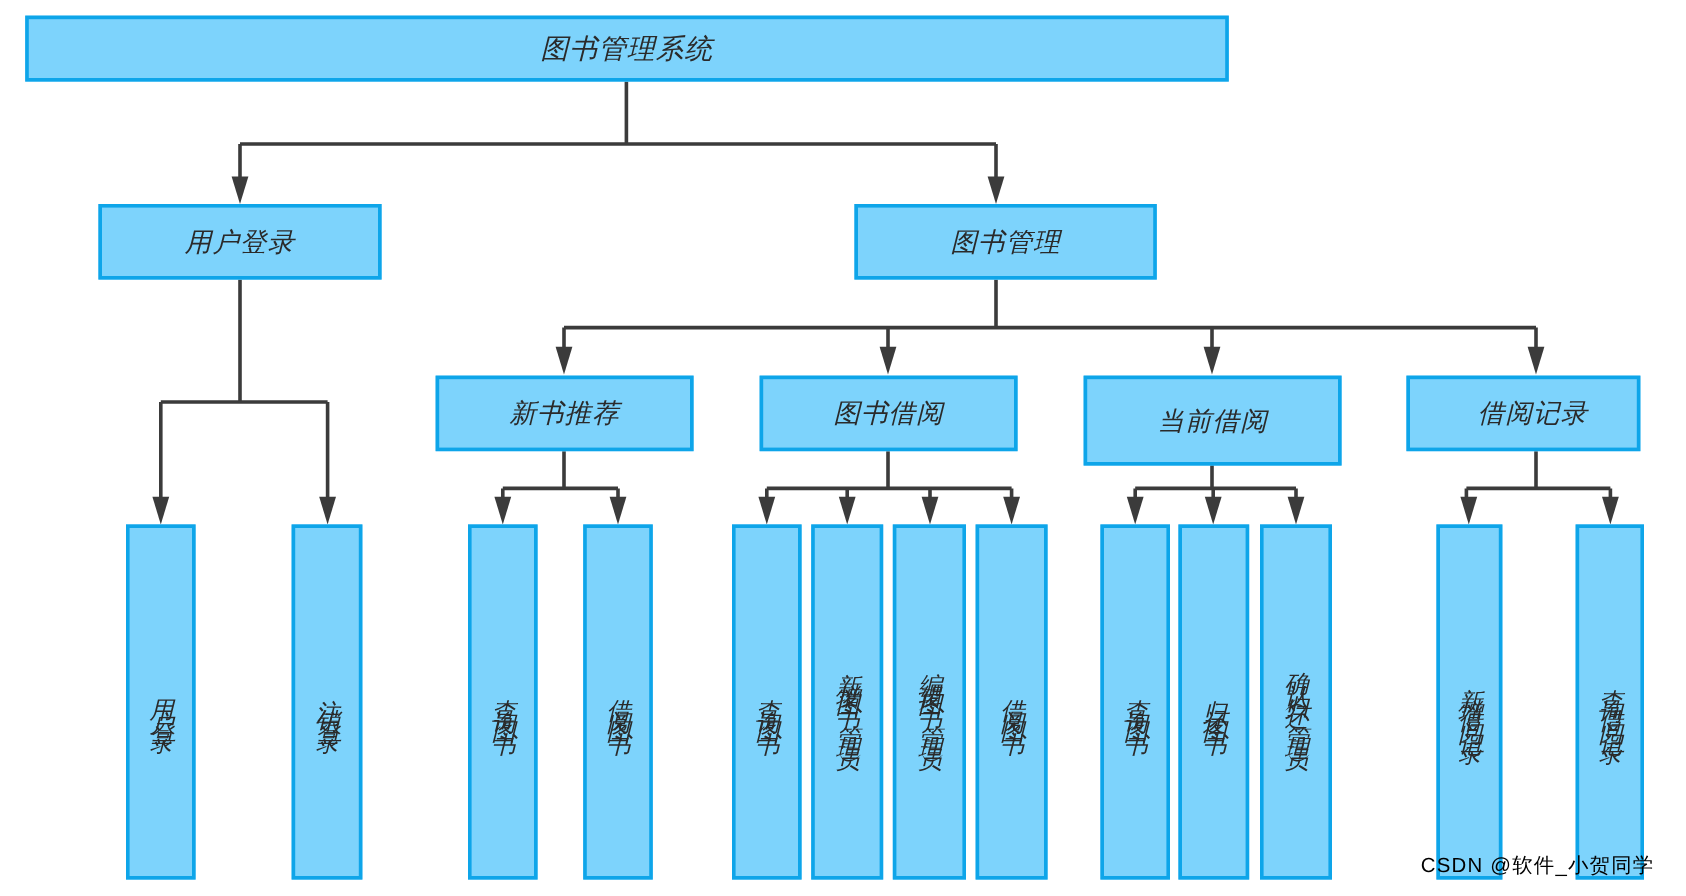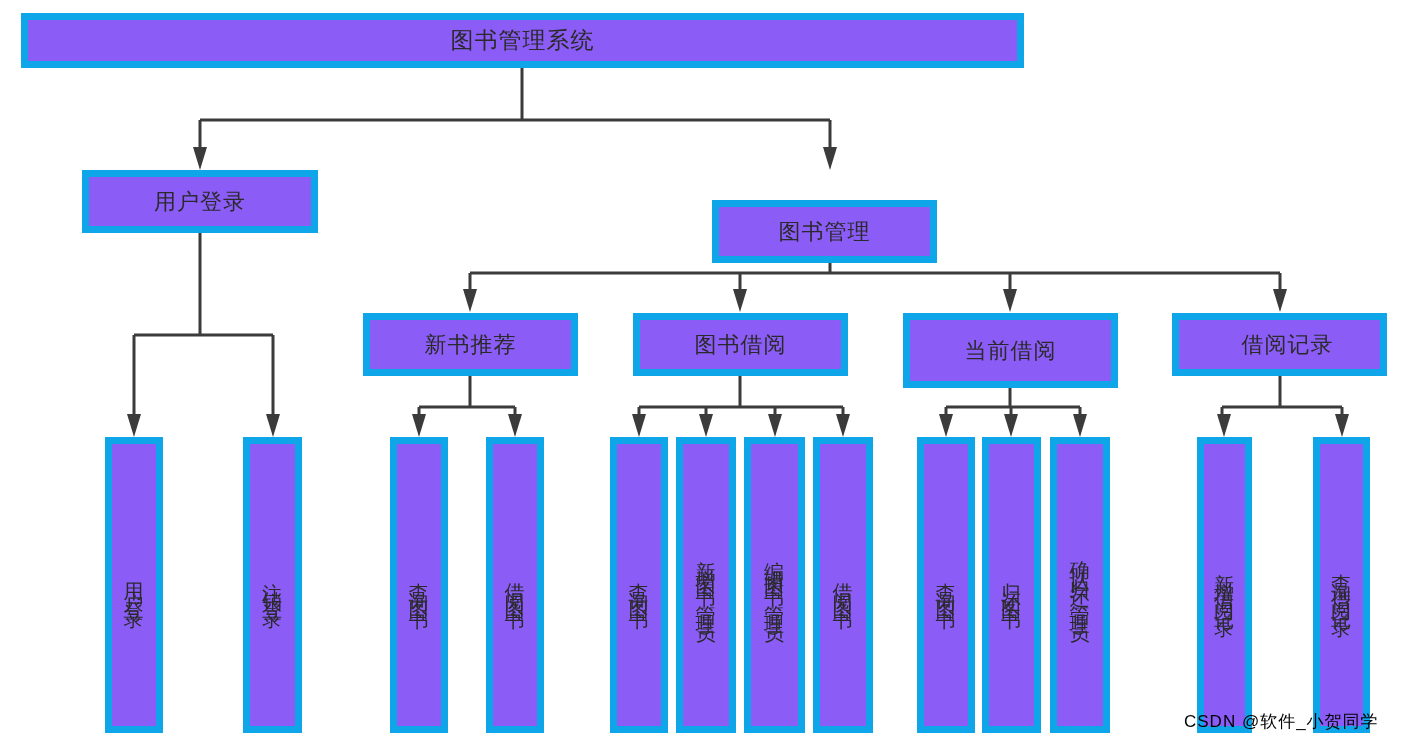--- a/index.html
+++ b/index.html
@@ -18,31 +18,32 @@
   }
   svg.lines {
     position: absolute;
     left: 0;
     top: 0;
     z-index: 1;
   }
   .box {
     position: absolute;
     box-sizing: border-box;
-    border: 7px solid #0ea5e9;
-    background: #8b5cf6;
+    border: 3px solid #0ea5e9;
+    background: #7dd3fc;
     display: flex;
     align-items: center;
     justify-content: center;
     font-size: 22px;
     letter-spacing: 1px;
     color: #2a2a2a;
     z-index: 2;
     line-height: 1;
     white-space: nowrap;
+    font-style: italic;
   }
   .box.root {
     font-size: 23px;
   }
   .box.leaf {
     writing-mode: vertical-rl;
     text-orientation: mixed;
     font-size: 20px;
     letter-spacing: 9px;
     white-space: normal;
@@ -92,26 +93,26 @@
       <polygon points="1004,414 1018,414 1011,437"></polygon>
       <polygon points="1073,414 1087,414 1080,437"></polygon>
       <polygon points="1217,414 1231,414 1224,437"></polygon>
       <polygon points="1335,414 1349,414 1342,437"></polygon>
     </g>
   </svg>
 
   <div class="box root" style="left:21px; top:13px; width:1003px; height:55px;">图书管理系统</div>
 
   <div class="box" style="left:82px; top:170px; width:236px; height:63px;">用户登录</div>
-  <div class="box" style="left:712px; top:170px; width:225px; height:63px;margin-top:30px;">图书管理</div>
+  <div class="box" style="left:712px; top:170px; width:252px; height:63px;">图书管理</div>
 
   <div class="box" style="left:363px; top:313px; width:215px; height:63px;">新书推荐</div>
   <div class="box" style="left:633px; top:313px; width:215px; height:63px;">图书借阅</div>
   <div class="box" style="left:903px; top:313px; width:215px; height:75px;">当前借阅</div>
-  <div class="box" style="left:1172px; top:313px; width:215px; height:63px;padding-left:16px;">借阅记录</div>
+  <div class="box" style="left:1172px; top:313px; width:195px; height:63px;padding-left:16px;">借阅记录</div>
 
   <div class="box leaf" style="left:105px; top:437px; width:58px; height:296px;">用户登录</div>
   <div class="box leaf" style="left:243px; top:437px; width:59px; height:296px;">注销登录</div>
 
   <div class="box leaf" style="left:390px; top:437px; width:58px; height:296px;">查询图书</div>
   <div class="box leaf" style="left:486px; top:437px; width:58px; height:296px;">借阅图书</div>
 
   <div class="box leaf" style="left:610px; top:437px; width:58px; height:296px;">查询图书</div>
   <div class="box leaf" style="left:676px; top:437px; width:60px; height:296px;">新增图书（管理员）</div>
   <div class="box leaf" style="left:744px; top:437px; width:61px; height:296px;">编辑图书（管理员）</div>

